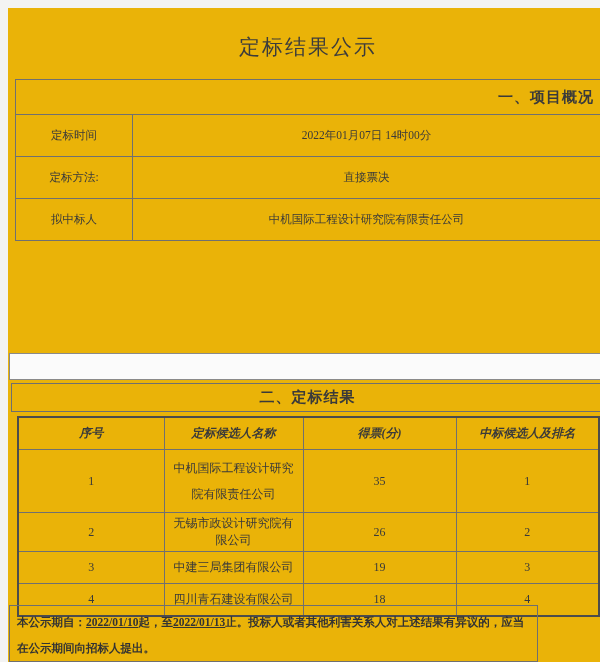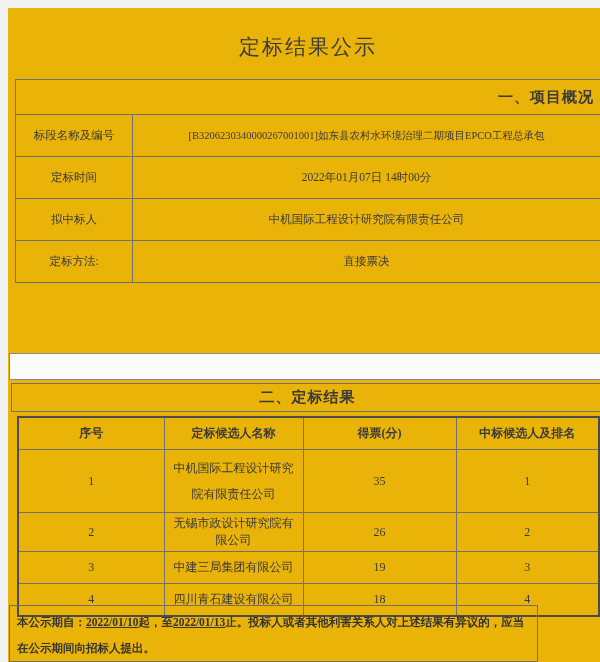--- a/index.html
+++ b/index.html
@@ -44,21 +44,21 @@
   }
   
   .sec2box{
     position:absolute;left:3px;top:375px;width:591px;height:27px;
     border:1px solid #6f6f6f;
     display:flex;align-items:center;justify-content:center;
     font-size:15px;font-weight:600;letter-spacing:1px;font-family:Liberation Mono, monospace;
   }
   
   .table2{position:absolute;left:9px;top:408px;width:581px;border:2px solid #4c4c4c;}
-  .table2 th{height:27px;font-size:12px;font-weight:600;}
+  .table2 th{height:27px;font-size:12px;font-weight:600;font-style:italic;}
   .table2 td{font-size:12px;}
   .table2 tr.r1 td{height:58px;line-height:26px;}
   .table2 tr.rn td{height:27px;}
   
   .footer{
     position:absolute;left:1px;top:597px;width:529px;height:57px;
     border:1px solid #6f6f6f;
     padding:3px 7px 0 7px;box-sizing:border-box;
     font-size:11.5px;font-weight:600;line-height:26px;
     text-align:left;color:#333;
@@ -75,34 +75,30 @@
   <table class="table1">
     <colgroup>
         <col style="width:117px">
         <col>
       </colgroup>
     <tbody>
         <tr>
       <td class="sec-head" colspan="2">一、项目概况</td>
     </tr>
     <tr>
-      <td class="label">标段名称及编号</td>
-      <td class="value" style="font-size:10.5px;">[B3206230340000267001001]如东县农村水环境治理二期项目EPCO工程总承包</td>
-    </tr>
-    <tr>
       <td class="label">定标时间</td>
       <td class="value">2022年01月07日 14时00分</td>
     </tr>
     <tr>
+      <td class="label">定标方法:</td>
+      <td class="value">直接票决</td>
+    </tr>
+    <tr>
       <td class="label">拟中标人</td>
       <td class="value">中机国际工程设计研究院有限责任公司</td>
-    </tr>
-    <tr>
-      <td class="label">定标方法:</td>
-      <td class="value">直接票决</td>
     </tr>
   </tbody>
     </table>
 
   <div class="strip"></div>
 
   <div class="sec2box">二、定标结果</div>
 
   <table class="table2">
     <colgroup>

